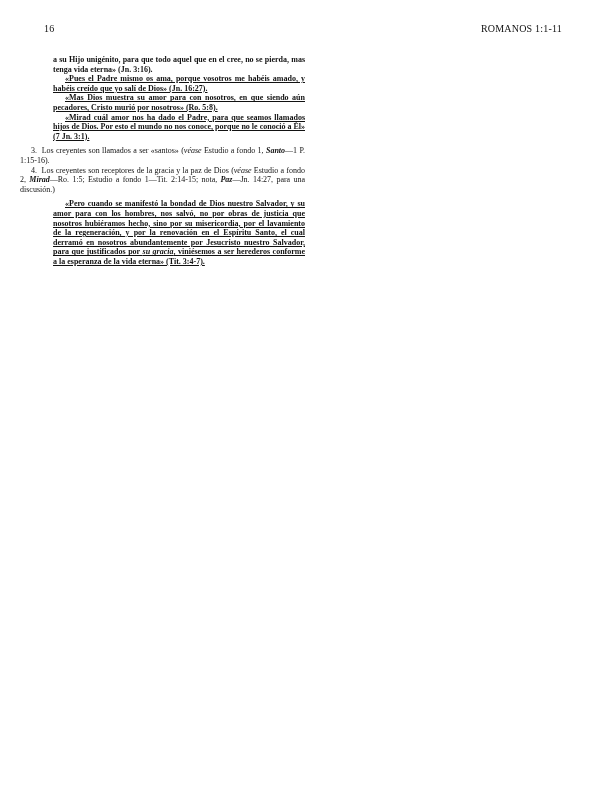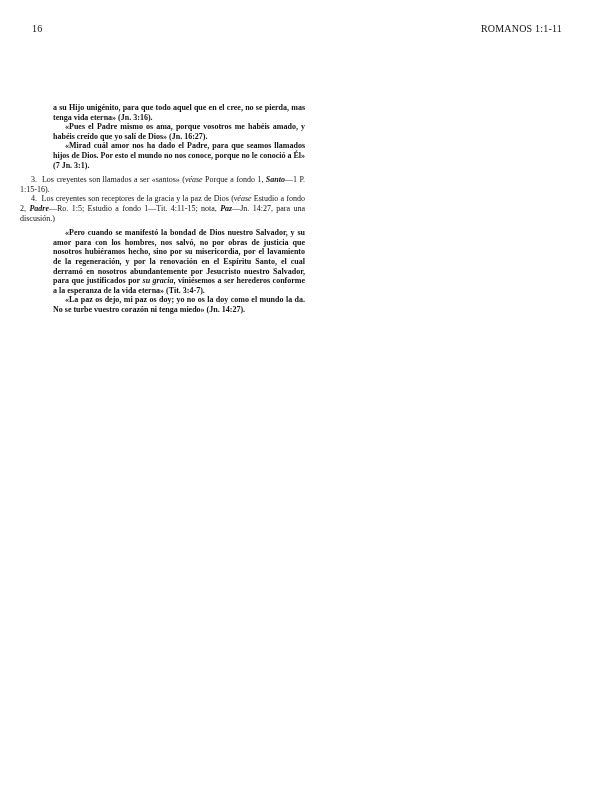--- a/index.html
+++ b/index.html
@@ -11,63 +11,62 @@
     color: #121212;
     -webkit-font-smoothing: antialiased;
   }
   .page {
     position: absolute; inset: 0;
     background: #ffffff;
     overflow: hidden;
   }
   .running-header {
     position: absolute;
-    top: 23px; left: 32px; right: 50px;
+    top: 23px; left: 44px; right: 50px;
     display: flex;
     justify-content: space-between;
     align-items: baseline;
     font-size: 10px;
     letter-spacing: 0.2px;
   }
   .text-column {
     position: absolute;
     top: 55px; left: 20px;
     width: 285px;
     font-size: 8px;
     line-height: 9.6px;
-    margin-top: 48px;
   }
   .para {
     margin: 0;
     text-align: justify;
     text-justify: inter-word;
   }
   .para.quote, .para.quote-cont {
     margin-left: 33px;
     font-weight: bold;
   }
-  .para.quote { text-indent: 12px; }
+  .para.quote { text-indent: 12px; text-decoration: underline; }
   .para.quote-cont { text-indent: 0; }
   .para.item { text-indent: 11px; font-weight: normal; }
   .section-gap { margin-top: 5px; }
   .seg-i { font-style: italic; }
   .seg-bi { font-style: italic; font-weight: bold; }
 </style>
 </head>
 <body>
 
 <div class="page">
   <div class="running-header">
     <span>16</span>
     <span>ROMANOS 1:1-11</span>
   </div>
 
   <div class="text-column">
 
   <p class="para quote-cont"><span>a su Hijo unigénito, para que todo aquel que en el cree, no se pierda, mas tenga vida eterna» (Jn. 3:16).</span></p>
       <p class="para quote"><span>«Pues el Padre mismo os ama, porque vosotros me habéis amado, y habéis creído que yo salí de Dios» (Jn. 16:27).</span></p>
+      <p class="para quote"><span>«Mas Dios muestra su amor para con nosotros, en que siendo aún pecadores, Cristo murió por nosotros» (Ro. 5:8).</span></p>
       <p class="para quote"><span>«Mirad cuál amor nos ha dado el Padre, para que seamos llamados hijos de Dios. Por esto el mundo no nos conoce, porque no le conoció a Él» (7 Jn. 3:1).</span></p>
-      <p class="para item section-gap"><span>3.&nbsp;&nbsp;Los creyentes son llamados a ser «santos» (</span><span class="seg-i">véase</span><span> Porque a fondo 1, </span><span class="seg-bi">Santo</span><span>—1 P. 1:15-16).</span></p>
-      <p class="para item"><span>4.&nbsp;&nbsp;Los creyentes son receptores de la gracia y la paz de Dios (</span><span class="seg-i">véase</span><span> Estudio a fondo 2, </span><span class="seg-bi">Padre</span><span>—Ro. 1:5; Estudio a fondo 1—Tit. 4:11-15; nota, </span><span class="seg-bi">Paz</span><span>—Jn. 14:27, para una discusión.)</span></p>
+      <p class="para item section-gap"><span>3.&nbsp;&nbsp;Los creyentes son llamados a ser «santos» (</span><span class="seg-i">véase</span><span> Estudio a fondo 1, </span><span class="seg-bi">Santo</span><span>—1 P. 1:15-16).</span></p>
+      <p class="para item"><span>4.&nbsp;&nbsp;Los creyentes son receptores de la gracia y la paz de Dios (</span><span class="seg-i">véase</span><span> Estudio a fondo 2, </span><span class="seg-bi">Mirad</span><span>—Ro. 1:5; Estudio a fondo 1—Tit. 2:14-15; nota, </span><span class="seg-bi">Paz</span><span>—Jn. 14:27, para una discusión.)</span></p>
       <p class="para quote section-gap"><span>«Pero cuando se manifestó la bondad de Dios nuestro Salvador, y su amor para con los hombres, nos salvó, no por obras de justicia que nosotros hubiéramos hecho, sino por su misericordia, por el lavamiento de la regeneración, y por la renovación en el Espíritu Santo, el cual derramó en nosotros abundantemente por Jesucristo nuestro Salvador, para que justificados por </span><span class="seg-i">su gracia</span><span>, viniésemos a ser herederos conforme a la esperanza de la vida eterna» (Tit. 3:4-7).</span></p>
-      <p class="para quote"><span>«La paz os dejo, mi paz os doy; yo no os la doy como el mundo la da. No se turbe vuestro corazón ni tenga miedo» (Jn. 14:27).</span></p>
     </div>
 </div>
 
 </body></html>

